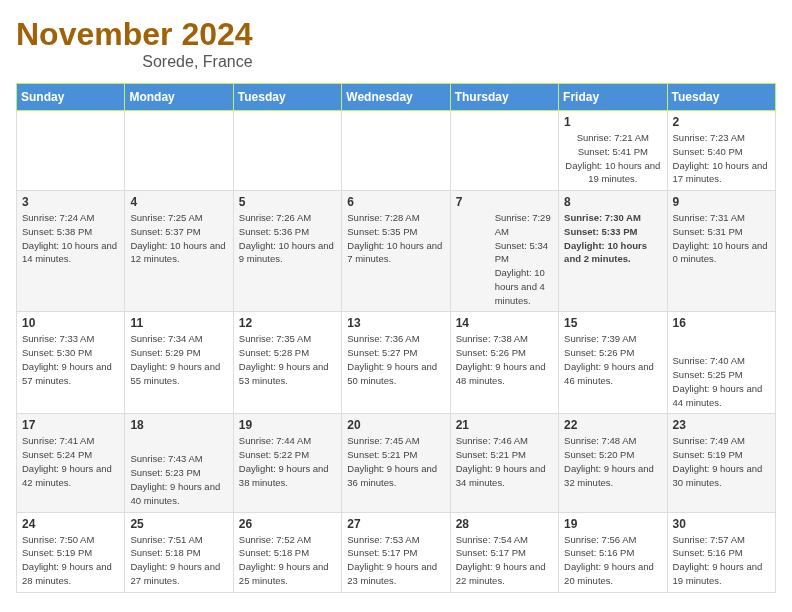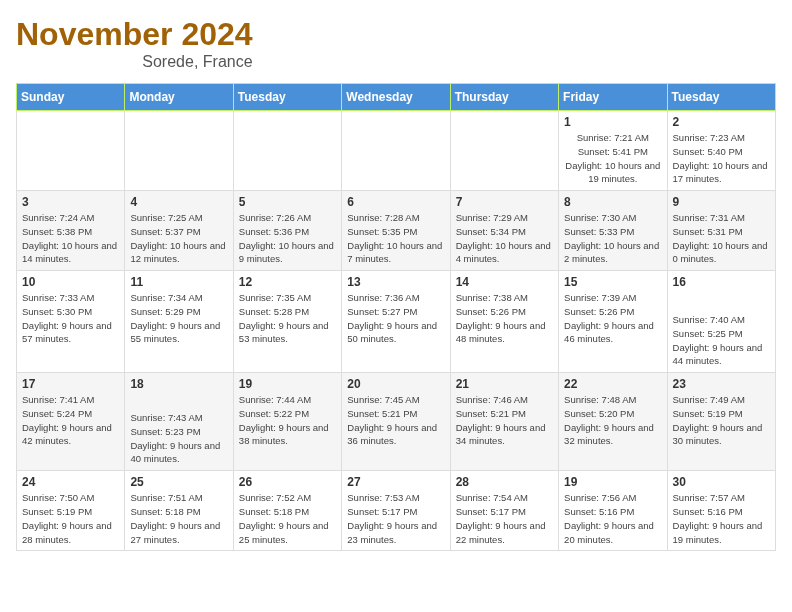--- a/index.html
+++ b/index.html
@@ -146,27 +146,27 @@
 Daylight: 10 hours and 9 minutes.</div>
         </td>
         <td>
           <span class="day-num">6</span>
           <div class="day-info" style="white-space: pre-line;">Sunrise: 7:28 AM
 Sunset: 5:35 PM
 Daylight: 10 hours and 7 minutes.</div>
         </td>
         <td>
           <span class="day-num">7</span>
-          <div class="day-info" style="white-space: pre-line;">Sunrise: 7:29 AM
+          <div class="day-info" style="white-space: pre-line; margin-left: 39px;">Sunrise: 7:29 AM
 Sunset: 5:34 PM
 Daylight: 10 hours and 4 minutes.</div>
         </td>
         <td>
           <span class="day-num">8</span>
-          <div class="day-info" style="white-space: pre-line;">Sunrise: 7:30 AM
+          <div class="day-info" style="white-space: pre-line; font-weight: bold;">Sunrise: 7:30 AM
 Sunset: 5:33 PM
 Daylight: 10 hours and 2 minutes.</div>
         </td>
         <td>
           <span class="day-num">9</span>
           <div class="day-info" style="white-space: pre-line;">Sunrise: 7:31 AM
 Sunset: 5:31 PM
 Daylight: 10 hours and 0 minutes.</div>
         </td>
       </tr>

